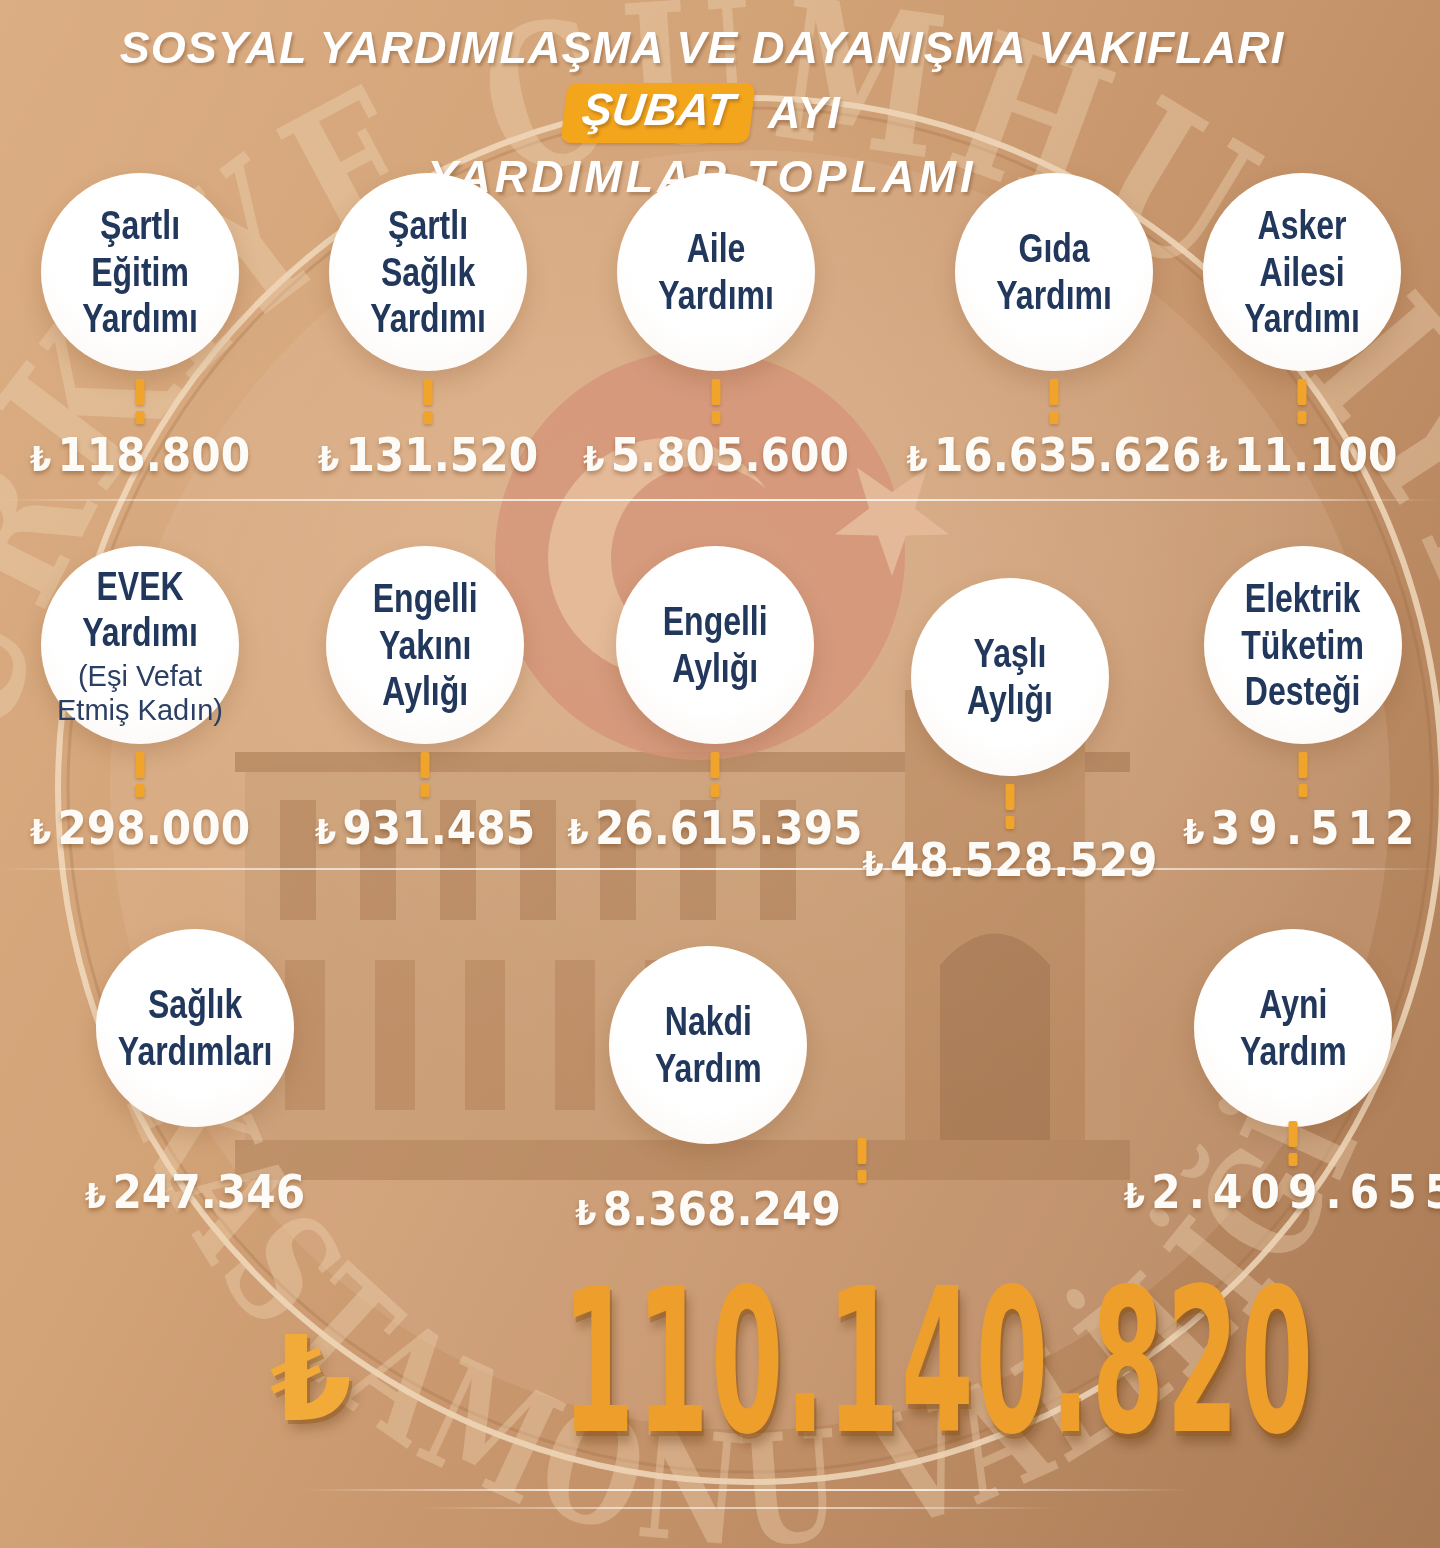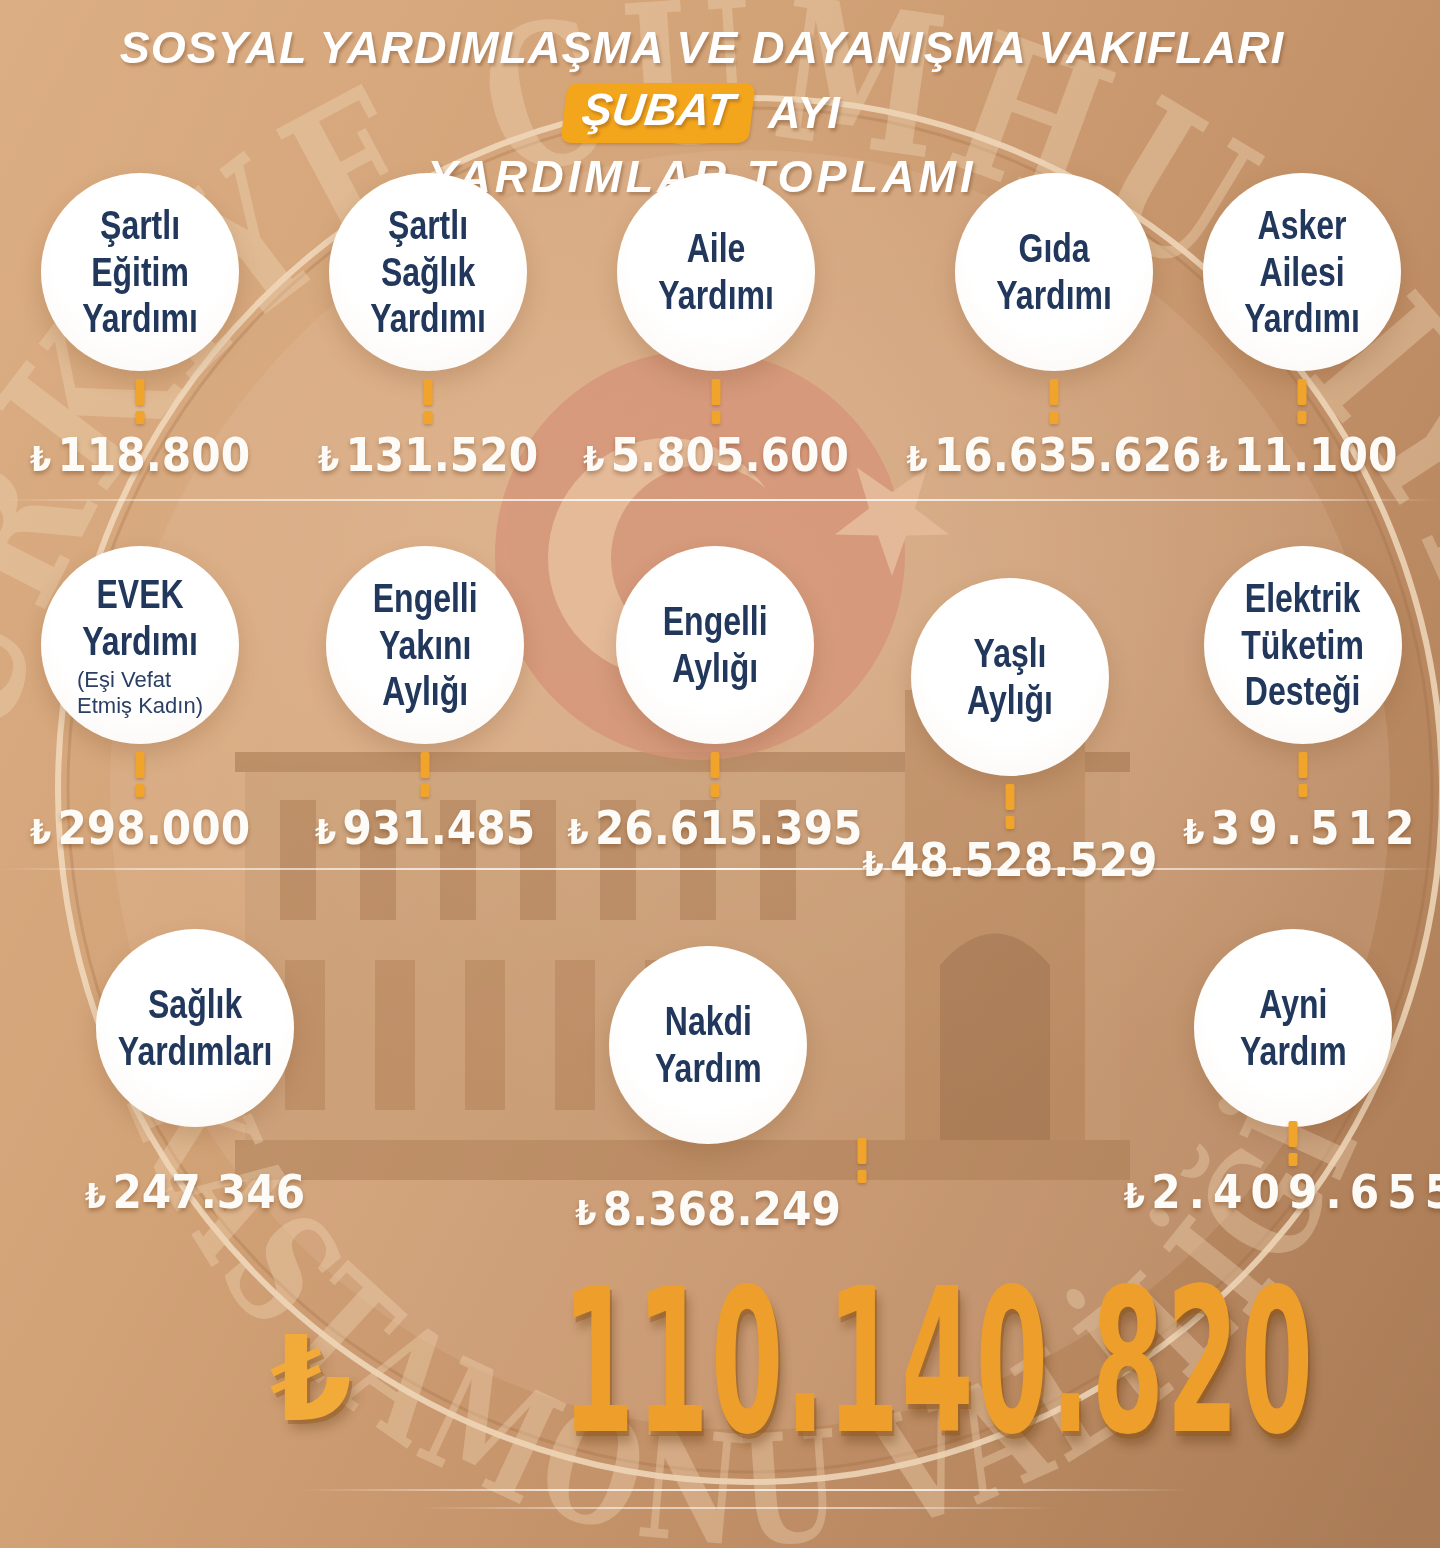--- a/index.html
+++ b/index.html
@@ -28,21 +28,21 @@
   .t3{font-size:45px;margin-top:8px;letter-spacing:4px;}
 
   .group{position:absolute;width:300px;height:330px;z-index:3;}
   .circle{position:absolute;left:51px;top:0;width:198px;height:198px;border-radius:50%;
     background:radial-gradient(circle at 50% 38%,#ffffff 55%,#faf6f1 100%);
     box-shadow:0 10px 22px rgba(110,65,30,.20);
     display:flex;align-items:center;justify-content:center;}
   .label{display:flex;flex-direction:column;align-items:center;color:#21375c;}
   .label .main{font-size:41px;line-height:1.14;font-weight:bold;text-align:center;white-space:pre-line;
     transform:scaleX(.78);transform-origin:center;}
-  .label .sub{font-size:22px;line-height:1.18;font-weight:normal;color:#2a3f63;text-align:left;white-space:pre-line;margin-top:3px;}
+  .label .sub{font-size:29px;line-height:1.18;font-weight:normal;color:#2a3f63;text-align:center;white-space:pre-line;margin-top:3px;}
 
   .connector{position:absolute;left:50%;top:206px;transform:translateX(-50%);
     display:flex;flex-direction:column;align-items:center;gap:6px;}
   .connector i{display:block;width:9px;background:#f0a42c;border-radius:2px;
     box-shadow:0 2px 3px rgba(120,70,20,.3);}
   .connector .d1{height:26px;} .connector .d2{height:13px;}
   .r3 .connector{top:192px;}
   .connector.off-right{transform:translateX(calc(-50% + 154px));}
 
   .amount{position:absolute;left:-40px;right:-40px;top:252px;text-align:center;

